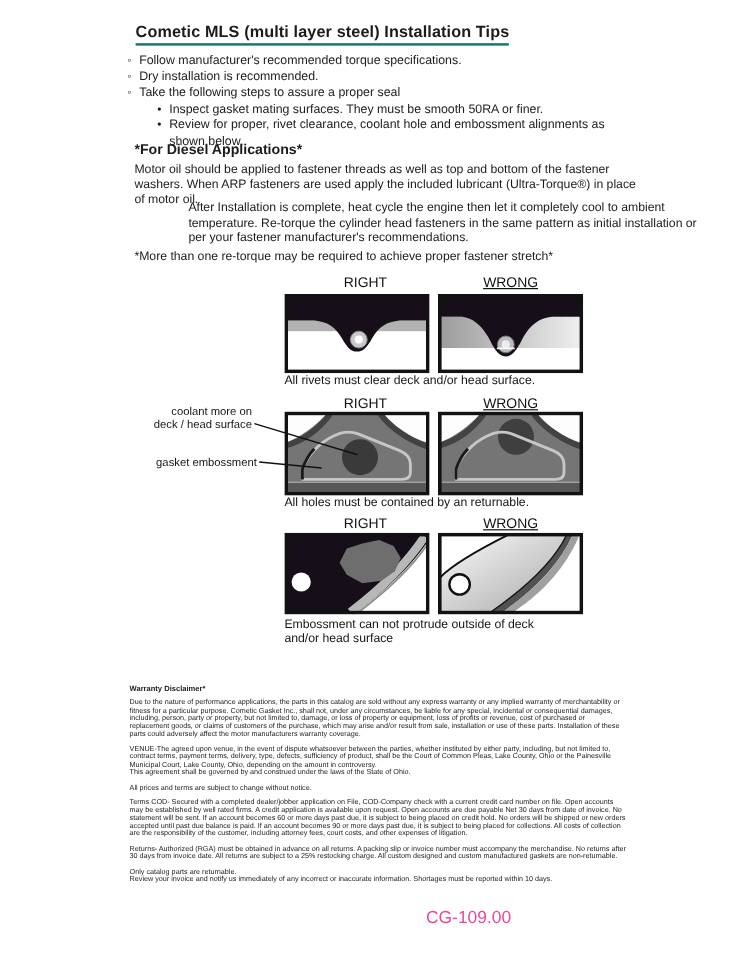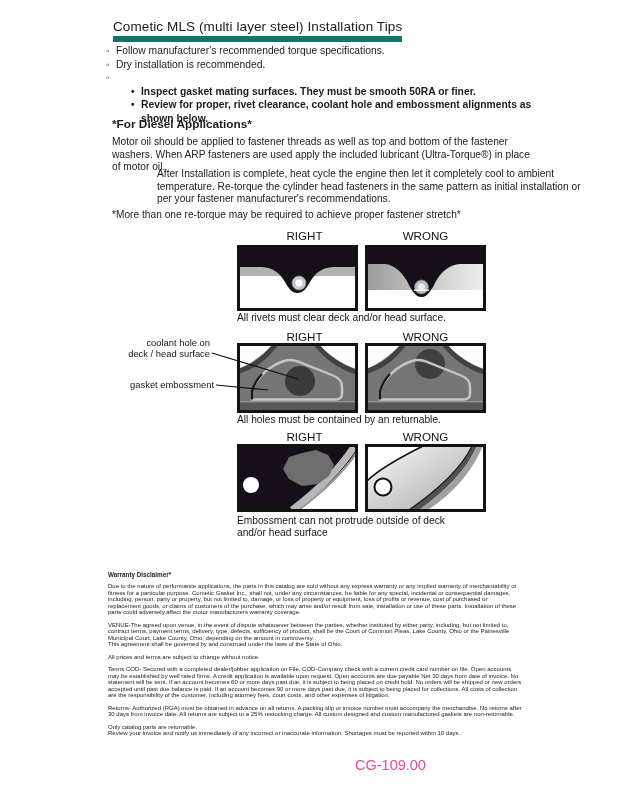--- a/index.html
+++ b/index.html
@@ -3,44 +3,44 @@
 <meta charset="utf-8">
 <style>
   html,body { margin:0; padding:0; background:#fff; }
   #page {
     position:relative; width:618px; height:800px; background:#ffffff;
     font-family:"Liberation Sans", sans-serif; color:#1b1b1b; overflow:hidden;
   }
   .abs { position:absolute; }
 
   .title {
-    left:113px; top:19px; font-size:13.5px; font-weight:normal;
-    border-bottom:6px solid #0f766e; padding-bottom:2px; letter-spacing:.1px;
+    left:113px; top:19px; font-size:13.5px; font-weight:bold;
+    border-bottom:2px solid #0f766e; padding-bottom:2px; letter-spacing:.1px;
   }
 
   .bullets { left:106px; top:44px; width:428px; font-size:10.3px; line-height:13.5px; }
   .row { display:flex; }
   .glyph { width:10px; flex:0 0 10px; }
   .glyph-circle::before { content:"◦"; font-size:10px; }
   .glyph-dot::before { content:"•"; font-size:10px; }
-  .sub { margin-left:25px;font-weight:bold; }
+  .sub { margin-left:25px; }
 
   .diesel-h { left:112px; top:117px; font-size:11.8px; font-weight:bold; }
   .bodyp { left:112px; width:424px; font-size:10.2px; line-height:12.7px; }
   #para-oil  { top:136px; }
   #para-heat { top:168px;margin-left:45px; }
   #para-note { top:209px; }
 
   .diag { position:absolute; left:95px; width:400px; }
   #diag1 { top:228px; height:99px; }
   #diag2 { top:327px; height:101px; }
   #diag3 { top:428px; height:112px; }
   .lbl { position:absolute; width:121px; text-align:center; font-size:11.6px; color:#111; }
   .lblR { left:149px; }
-  .lblW { left:270px; }
+  .lblW { left:270px;text-decoration:underline; }
   .panel { position:absolute; }
   .pL { left:142px; }
   .pR { left:270px; }
   .caption { position:absolute; left:142px; font-size:10.2px; line-height:12.3px; color:#151515; }
   .ann { position:absolute; left:0; text-align:right; font-size:9.4px; line-height:11px; color:#161616; }
   #ann-coolant { top:10px; width:115px; }
   #ann-emboss  { top:52px; width:119px; }
   .leader { position:absolute; left:0; top:0; pointer-events:none; }
 
   .legal { left:108px; top:571px; width:414px; color:#222; }
@@ -61,20 +61,21 @@
     <div class="row">
       <span class="glyph glyph-circle"></span>
       <span>Follow manufacturer's recommended torque specifications.</span>
     </div>
     <div class="row">
       <span class="glyph glyph-circle"></span>
       <span>Dry installation is recommended.</span>
     </div>
     <div class="row">
       <span class="glyph glyph-circle"></span>
+      <span>Take the following steps to assure a proper seal</span>
     </div>
     <div class="row sub">
       <span class="glyph glyph-dot"></span>
       <span>Inspect gasket mating surfaces.  They must be smooth 50RA or finer.</span>
     </div>
     <div class="row sub">
       <span class="glyph glyph-dot"></span>
       <span>Review for proper, rivet clearance, coolant hole and embossment alignments as shown below.</span>
     </div>
   </div>
@@ -115,21 +116,21 @@
     </svg>
 
     <div class="caption" style="top:84px">All rivets must clear deck and/or head surface.</div>
   </div>
 
   <div class="diag" id="diag2">
     <div class="lbl lblR" style="top:3px">RIGHT</div>
     <div class="lbl lblW" style="top:3px">WRONG</div>
 
     <div class="ann" id="ann-coolant">
-      <div>coolant hole on</div>
+      <div>coolant more on</div>
       <div>deck / head surface</div>
     </div>
     <div class="ann" id="ann-emboss">gasket embossment</div>
 
     <svg class="panel pL" style="top:16px" width="121" height="70" viewBox="0 0 121 70">
       <rect x="2" y="2" width="117" height="66" fill="#757575"></rect>
       <path d="M38,2 C29,14 16,24 2,28" fill="none" stroke="#424242" stroke-width="5"></path>
       <path d="M2,2 H35 C26,12 13,21.5 2,25.5 Z" fill="#fdfdfd"></path>
       <path d="M80,2 C89,14 104,24 119,29" fill="none" stroke="#424242" stroke-width="5"></path>
       <path d="M83,2 H119 V26 C105,21.5 91,12 83,2 Z" fill="#fdfdfd"></path>

